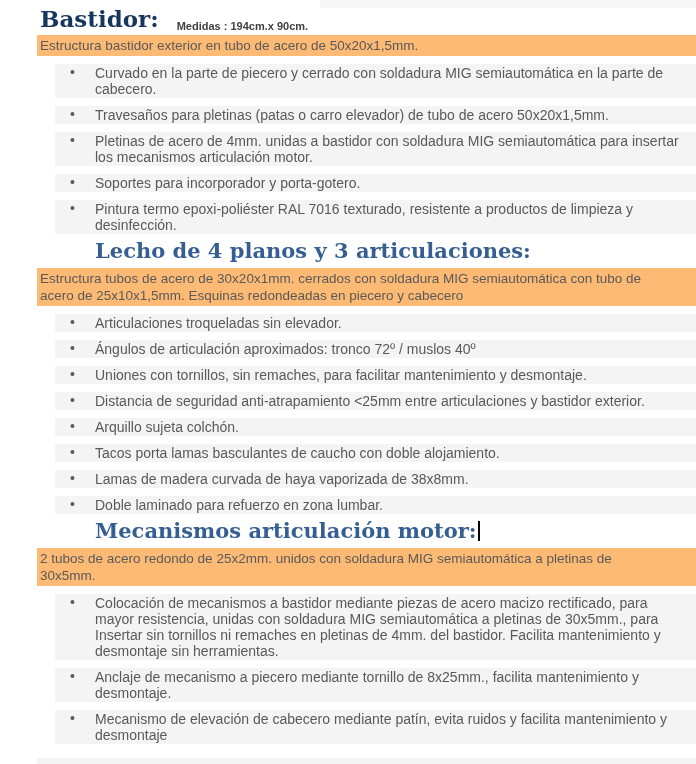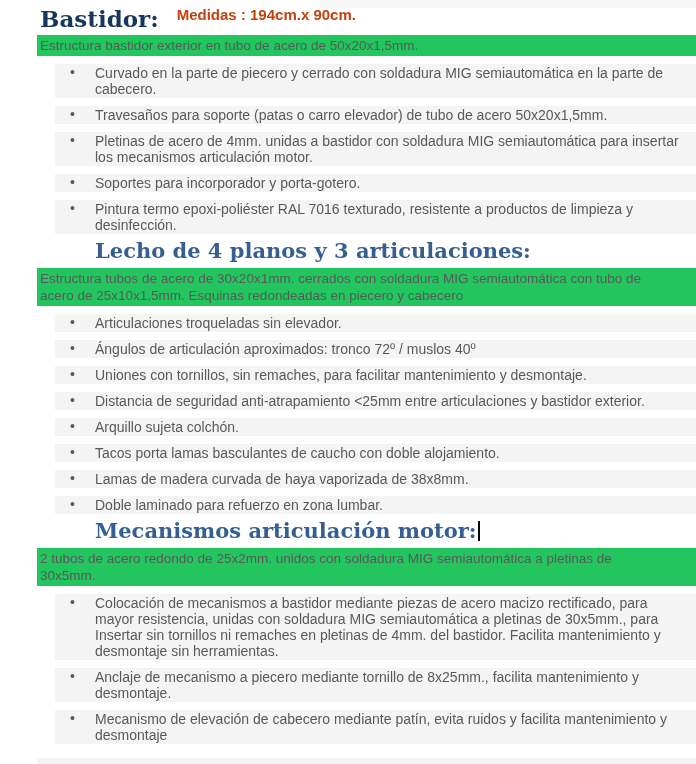--- a/index.html
+++ b/index.html
@@ -3,25 +3,25 @@
 <meta charset="utf-8">
 <style>
   * { margin:0; padding:0; box-sizing:border-box; }
   html,body { width:696px; height:764px; background:#ffffff; }
   body { font-family:"Liberation Sans", sans-serif; color:#595959; }
   .page { position:relative; width:696px; height:764px; overflow:hidden; background:#fff; }
 
   .top-band { position:absolute; top:0; left:320px; right:0; height:8px; background:#f6f6f6; }
   .bottom-band { position:absolute; bottom:0; left:37px; right:0; height:6px; background:#f4f4f4; }
 
-  .h1-row { display:flex; align-items:flex-start; gap:18px; margin:6px 0 3px 40px; }
+  .h1-row { display:flex; align-items:flex-end; gap:18px; margin:6px 0 3px 40px; }
   .h1 { font-family:"DejaVu Serif", serif; font-weight:bold; font-size:23px; line-height:26px; color:#17365D; }
-  .h1-suffix { font-size:15px; font-weight:bold; color:#c2410c; }
+  .h1-suffix { font-size:11px; font-weight:bold; color:#404040; }
 
-  .intro { margin-left:37px; background:#22c55e; padding:2px 10px 2px 3px;
+  .intro { margin-left:37px; background:#fdba74; padding:2px 10px 2px 3px;
            font-size:13.5px; line-height:17px; color:#595959; }
   .intro .txt { display:block; max-width:620px; }
 
   ul.bullets { list-style:none; margin:8px 0 0 55px; }
   ul.bullets li { position:relative; background:#f4f4f4; margin-bottom:8px;
                   padding:1px 14px 1px 40px; font-size:14px; line-height:16px; color:#595959; }
   ul.bullets li::before { content:"\2022"; position:absolute; left:15px; top:0px;
                           font-size:14px; color:#595959; }
 
   .h2 { font-family:"DejaVu Serif", serif; font-weight:bold; font-size:21px; line-height:26px;
@@ -41,21 +41,21 @@
     <span class="h1">Bastidor:</span>
     <span class="h1-suffix">Medidas : 194cm.x 90cm.</span>
   </div>
 
   <div class="intro">
     <span class="txt">Estructura bastidor exterior en tubo de acero de 50x20x1,5mm.</span>
   </div>
 
   <ul class="bullets">
     <li>Curvado en la parte de piecero y cerrado con soldadura MIG semiautomática en la parte de cabecero.</li>
-    <li>Travesaños para soporte (patas o carro elevador) de tubo de acero 50x20x1,5mm.</li>
+    <li>Travesaños para pletinas (patas o carro elevador) de tubo de acero 50x20x1,5mm.</li>
     <li>Pletinas de acero de 4mm. unidas a bastidor con soldadura MIG semiautomática para insertar los mecanismos articulación motor.</li>
     <li>Soportes para incorporador y porta-gotero.</li>
     <li>Pintura termo epoxi-poliéster RAL 7016 texturado, resistente a productos de limpieza y desinfección.</li>
   </ul>
 
   <div class="h2">Lecho de 4 planos y 3 articulaciones:</div>
 
   <div class="intro">
     <span class="txt">Estructura tubos de acero de 30x20x1mm. cerrados con soldadura MIG semiautomática con tubo de acero de 25x10x1,5mm. Esquinas  redondeadas en piecero y cabecero</span>
   </div>

